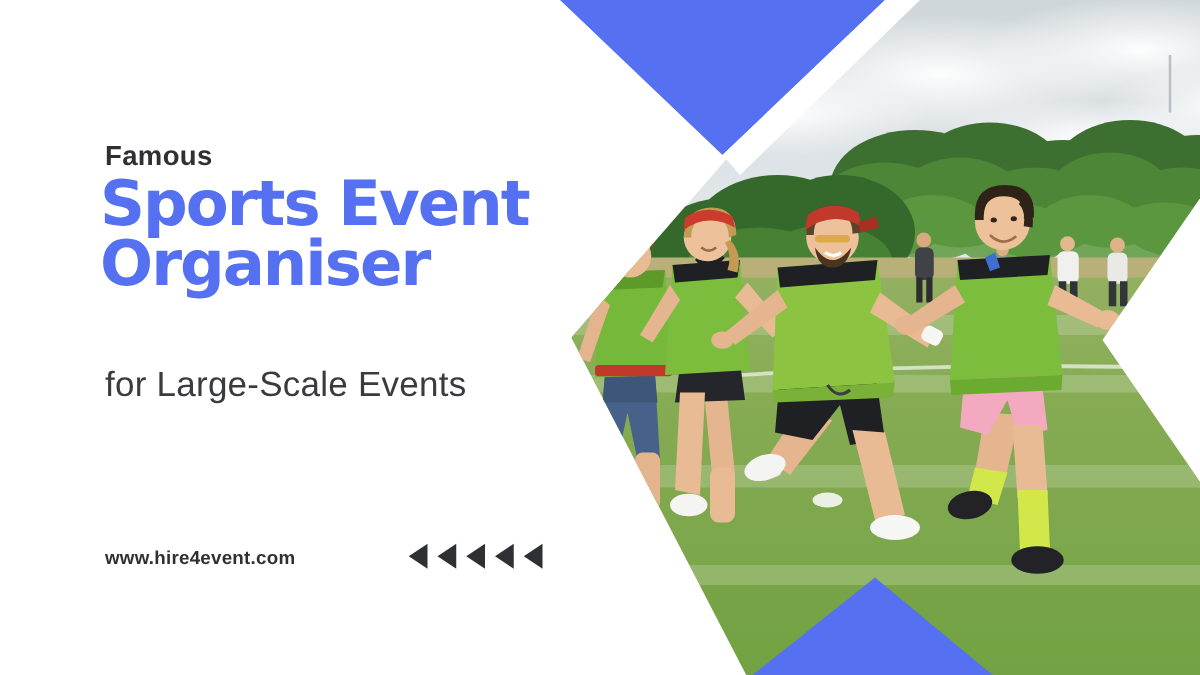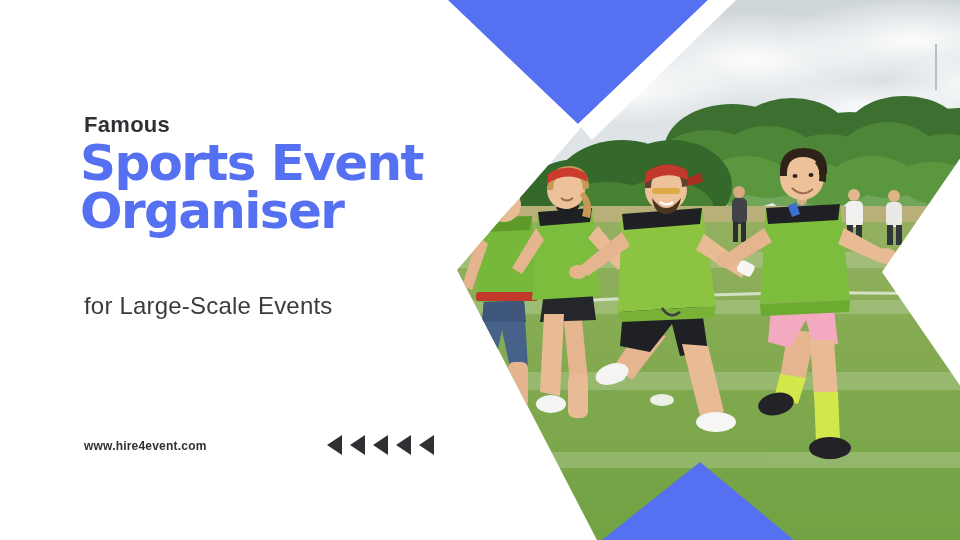--- a/index.html
+++ b/index.html
@@ -54,37 +54,37 @@
     font-weight:bold;
     letter-spacing:-1.6px;
     color:#5570f0;
     font-family:"DejaVu Sans", sans-serif;
     white-space:pre-line;
   }
 
   .subline {
     position:absolute;
     top:292px; left:0;
-    font-size:24px;
+    font-size:28px;
     font-weight:normal;
     letter-spacing:0.2px;
     color:#3a3b3e;
   }
 
   
   #footer {
     position:absolute;
     left:52px; top:432px;
     width:400px; height:28px;
     z-index:7;
     display:flex;
     align-items:center;
   }
   .site-url {
-    font-size:12px;
+    font-size:15px;
     font-weight:bold;
     letter-spacing:0.2px;
     color:#2f3033;
     white-space:nowrap;
   }
   .arrow-row {
     position:absolute;
     left:243px; top:3px;
     display:flex;
     gap:8px;

